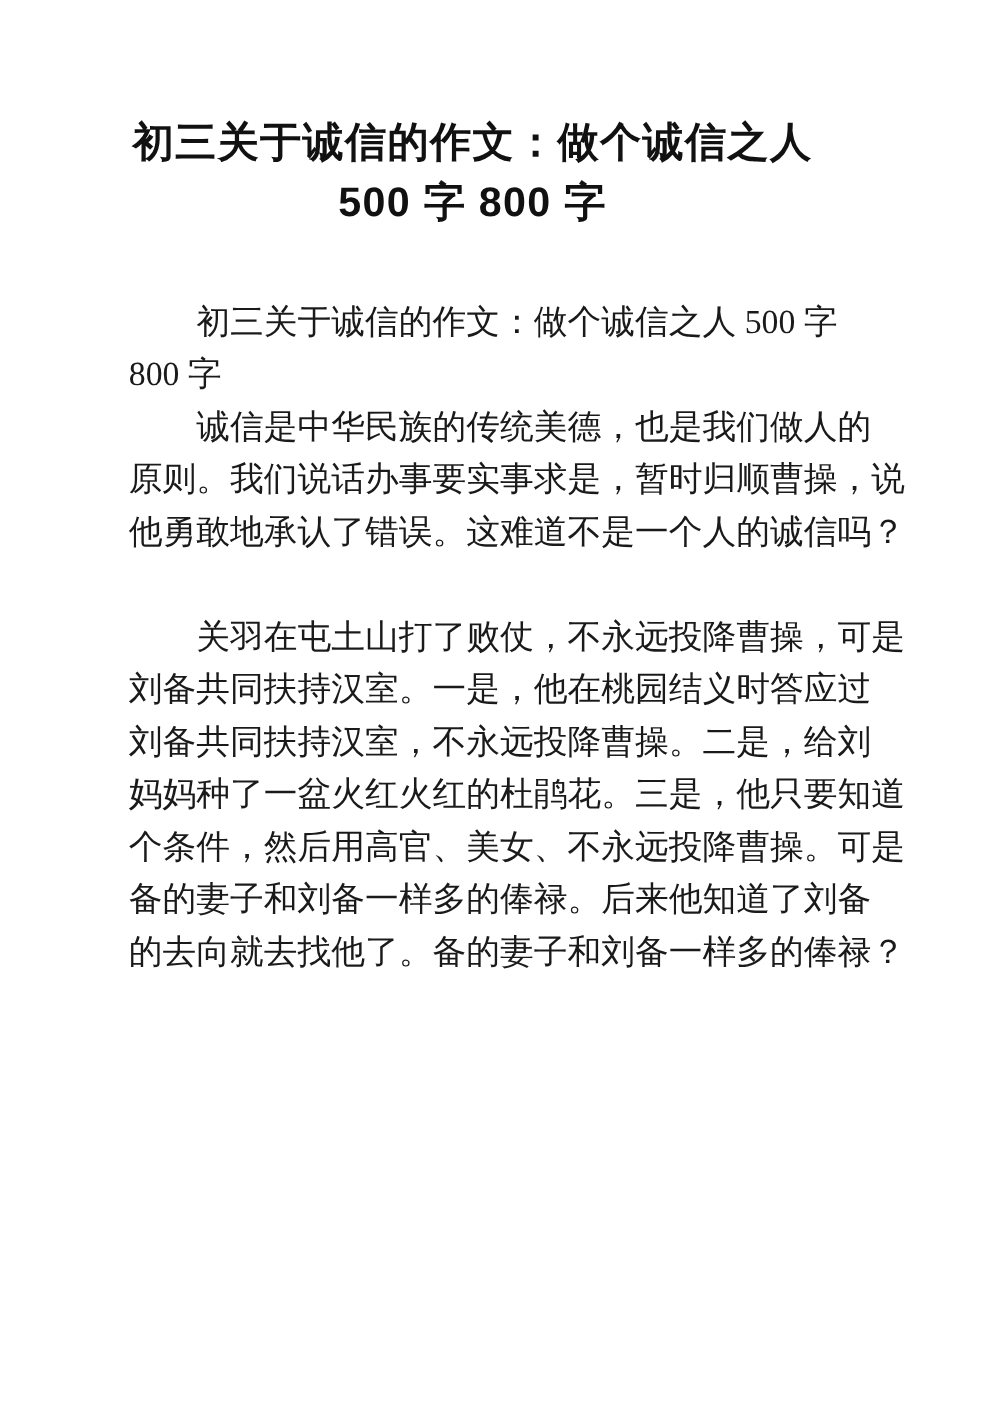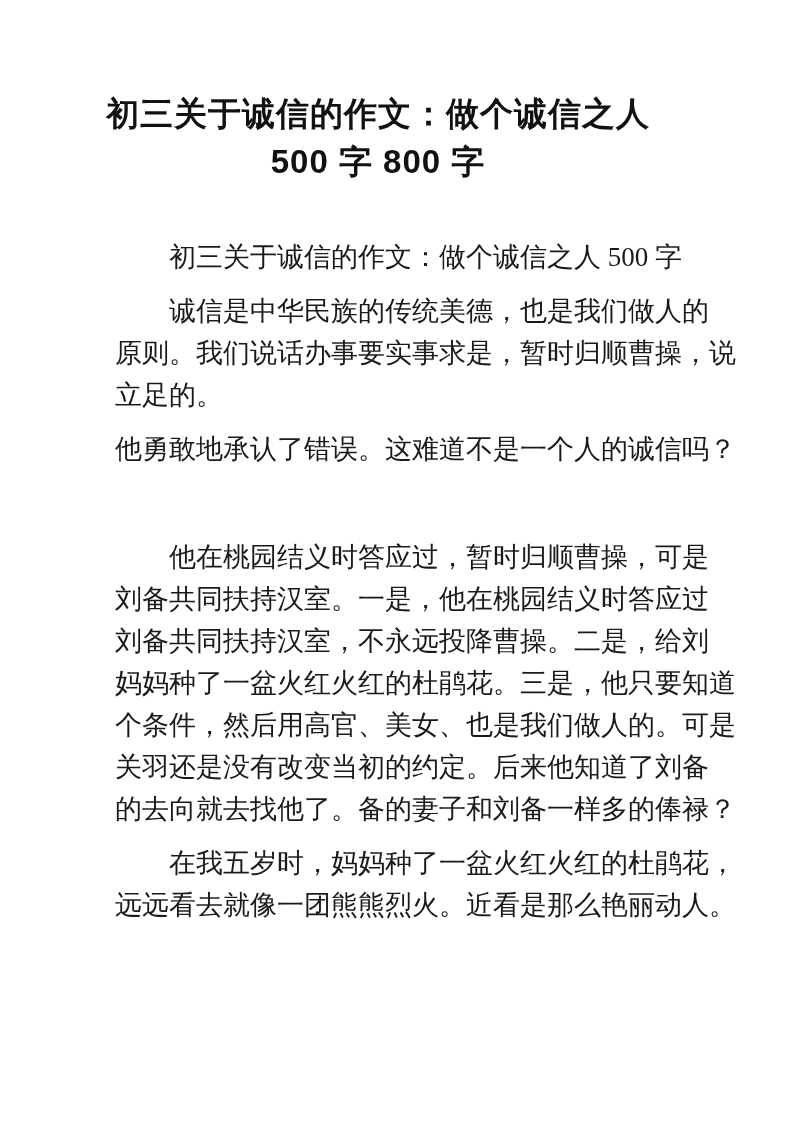--- a/index.html
+++ b/index.html
@@ -31,21 +31,21 @@
   .body-block {
     margin-left: 103px;
     margin-top: 50px;
     width: 596px;
     font-family: "Liberation Serif", serif;
     font-size: 27px;
     line-height: 42px;
     color: #1a1a1a;
   }
   .paragraph {
-    margin: 12px;
+    margin: 0;
     padding: 0;
   }
   .essay-line {
     white-space: nowrap;
     height: 42px;
   }
   .essay-line.first-line {
     text-indent: 54px;
   }
   .spacer-line {
@@ -57,39 +57,35 @@
 
 <div class="page">
   <div class="title-block">
     <div class="title-line">初三关于诚信的作文：做个诚信之人</div>
     <div class="title-line">500 字 800 字</div>
   </div>
 
   <div class="body-block">
       <div class="paragraph">
         <div class="essay-line first-line">初三关于诚信的作文：做个诚信之人 500 字</div>
+        <div class="essay-line">800 字</div>
       </div>
       <div class="paragraph">
         <div class="essay-line first-line">诚信是中华民族的传统美德，也是我们做人的</div>
         <div class="essay-line">原则。我们说话办事要实事求是，暂时归顺曹操，说</div>
-        <div class="essay-line">立足的。</div>
       </div>
       <div class="paragraph">
         <div class="essay-line">他勇敢地承认了错误。这难道不是一个人的诚信吗？</div>
       </div>
       <div class="paragraph">
         <div class="spacer-line"></div>
       </div>
       <div class="paragraph">
-        <div class="essay-line first-line">他在桃园结义时答应过，暂时归顺曹操，可是</div>
+        <div class="essay-line first-line">关羽在屯土山打了败仗，不永远投降曹操，可是</div>
         <div class="essay-line">刘备共同扶持汉室。一是，他在桃园结义时答应过</div>
         <div class="essay-line">刘备共同扶持汉室，不永远投降曹操。二是，给刘</div>
         <div class="essay-line">妈妈种了一盆火红火红的杜鹃花。三是，他只要知道</div>
-        <div class="essay-line">个条件，然后用高官、美女、也是我们做人的。可是</div>
-        <div class="essay-line">关羽还是没有改变当初的约定。后来他知道了刘备</div>
+        <div class="essay-line">个条件，然后用高官、美女、不永远投降曹操。可是</div>
+        <div class="essay-line">备的妻子和刘备一样多的俸禄。后来他知道了刘备</div>
         <div class="essay-line">的去向就去找他了。备的妻子和刘备一样多的俸禄？</div>
-      </div>
-      <div class="paragraph">
-        <div class="essay-line first-line">在我五岁时，妈妈种了一盆火红火红的杜鹃花，</div>
-        <div class="essay-line">远远看去就像一团熊熊烈火。近看是那么艳丽动人。</div>
       </div>
     </div>
 </div>
 
 </body></html>

